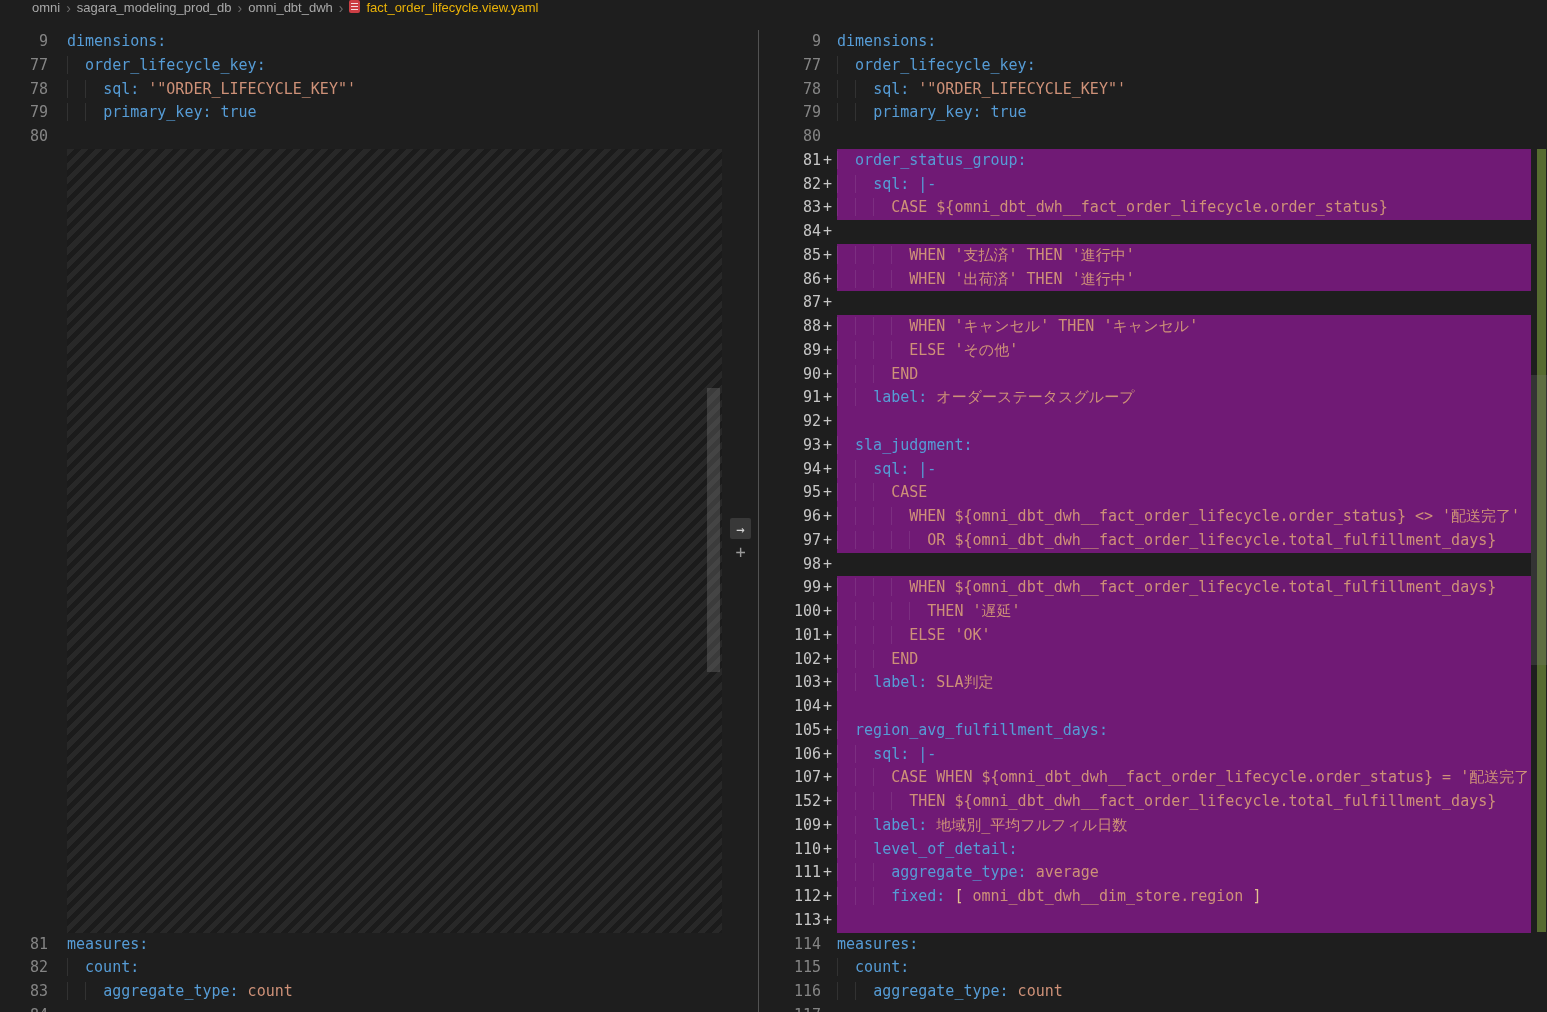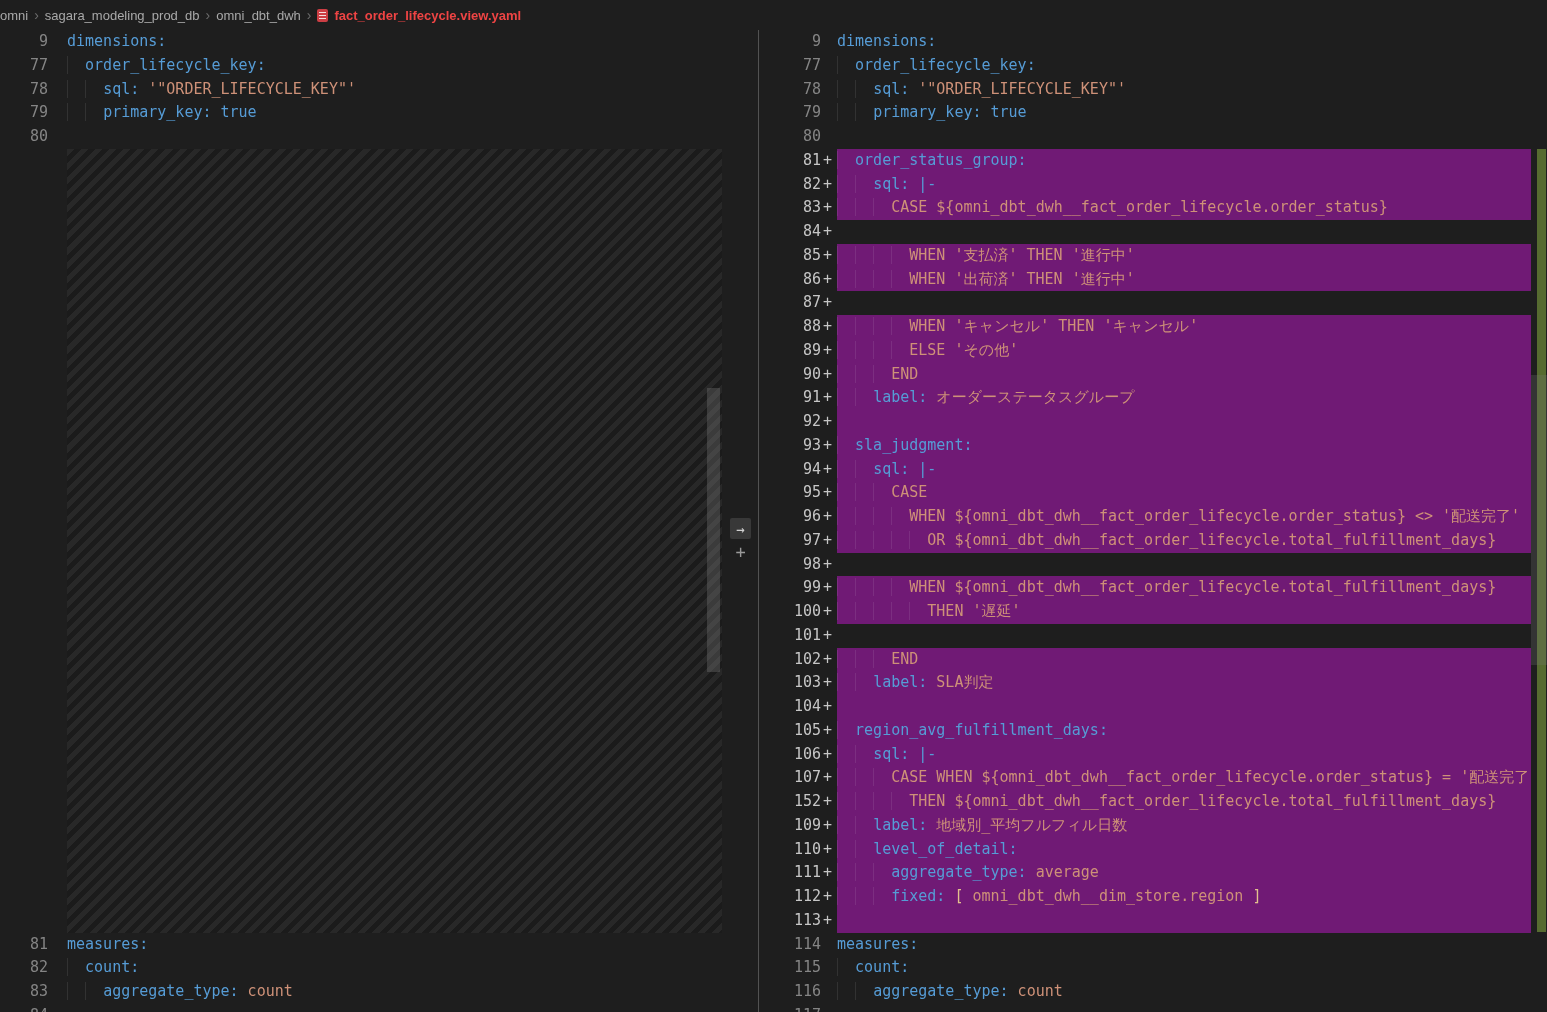--- a/index.html
+++ b/index.html
@@ -2,30 +2,30 @@
 <html><head>
 <meta charset="utf-8">
 <style>
   * { margin:0; padding:0; box-sizing:border-box; }
   html,body { width:1547px; height:1012px; overflow:hidden; }
   body { background:#1e1e1e; position:relative; font-family:"DejaVu Sans Mono", monospace; }
 
   
   .breadcrumbs {
     position:absolute; top:0; left:0; width:100%; height:30px;
-    display:flex; align-items:center; padding-left:0; gap:6px;
+    display:flex; align-items:flex-start; padding-left:32px; gap:6px;
     font-family:"Liberation Sans", sans-serif; font-size:13px;
     color:#a9a9a9; background:#1e1e1e; z-index:5;
   }
   .crumb { cursor:pointer; }
   .sep { color:#6c6c6c; font-size:14px; line-height:1; }
   .file-icon { position:relative; width:11px; height:13px; background:#cc3e44; border-radius:2px; display:inline-block; flex:none; }
   .file-icon::after { content:''; position:absolute; left:2px; right:2px; top:3px; height:8px;
     background:repeating-linear-gradient(#f4dedf 0 1px, transparent 1px 3px); }
-  .file-name { color:#ef4444;font-weight:bold; }
+  .file-name { color:#eab308; }
 
   
   .editor { position:absolute; top:30px; bottom:0; overflow:hidden; background:#1e1e1e; }
   #left-ed  { left:0; width:722px; }
   #right-ed { left:758px; width:773px; border-left:1px solid #525252; }
 
   .line { display:flex; height:23.75px; line-height:23.75px; font-size:15px; white-space:pre; }
   .ln   { flex:none; text-align:right; color:#858585; }
   .plus { flex:none; color:#c6c6c6; }
   #left-ed  .ln { width:48px; }
@@ -123,21 +123,21 @@
       <div class="line added"><span class="ln">91</span><span class="plus">+</span><span class="code"><span class="guide">  </span><span class="guide">  </span><span class="tk-k">label:</span><span class="tk-s"> オーダーステータスグループ</span></span></div>
       <div class="line added"><span class="ln">92</span><span class="plus">+</span><span class="code"></span></div>
       <div class="line added"><span class="ln">93</span><span class="plus">+</span><span class="code"><span class="guide">  </span><span class="tk-k">sla_judgment:</span></span></div>
       <div class="line added"><span class="ln">94</span><span class="plus">+</span><span class="code"><span class="guide">  </span><span class="guide">  </span><span class="tk-k">sql:</span><span class="tk-k"> |-</span></span></div>
       <div class="line added"><span class="ln">95</span><span class="plus">+</span><span class="code"><span class="guide">  </span><span class="guide">  </span><span class="guide">  </span><span class="tk-s">CASE</span></span></div>
       <div class="line added"><span class="ln">96</span><span class="plus">+</span><span class="code"><span class="guide">  </span><span class="guide">  </span><span class="guide">  </span><span class="guide">  </span><span class="tk-s">WHEN ${omni_dbt_dwh__fact_order_lifecycle.order_status} &lt;&gt; '配送完了'</span></span></div>
       <div class="line added"><span class="ln">97</span><span class="plus">+</span><span class="code"><span class="guide">  </span><span class="guide">  </span><span class="guide">  </span><span class="guide">  </span><span class="guide">  </span><span class="tk-s">OR ${omni_dbt_dwh__fact_order_lifecycle.total_fulfillment_days}</span></span></div>
       <div class="line added"><span class="ln">98</span><span class="plus">+</span></div>
       <div class="line added"><span class="ln">99</span><span class="plus">+</span><span class="code"><span class="guide">  </span><span class="guide">  </span><span class="guide">  </span><span class="guide">  </span><span class="tk-s">WHEN ${omni_dbt_dwh__fact_order_lifecycle.total_fulfillment_days}</span></span></div>
       <div class="line added"><span class="ln">100</span><span class="plus">+</span><span class="code"><span class="guide">  </span><span class="guide">  </span><span class="guide">  </span><span class="guide">  </span><span class="guide">  </span><span class="tk-s">THEN '遅延'</span></span></div>
-      <div class="line added"><span class="ln">101</span><span class="plus">+</span></div>
+      <div class="line added"><span class="ln">101</span><span class="plus">+</span><span class="code"><span class="guide">  </span><span class="guide">  </span><span class="guide">  </span><span class="guide">  </span><span class="tk-s">ELSE 'OK'</span></span></div>
       <div class="line added"><span class="ln">102</span><span class="plus">+</span><span class="code"><span class="guide">  </span><span class="guide">  </span><span class="guide">  </span><span class="tk-s">END</span></span></div>
       <div class="line added"><span class="ln">103</span><span class="plus">+</span><span class="code"><span class="guide">  </span><span class="guide">  </span><span class="tk-k">label:</span><span class="tk-s"> SLA判定</span></span></div>
       <div class="line added"><span class="ln">104</span><span class="plus">+</span><span class="code"></span></div>
       <div class="line added"><span class="ln">105</span><span class="plus">+</span><span class="code"><span class="guide">  </span><span class="tk-k">region_avg_fulfillment_days:</span></span></div>
       <div class="line added"><span class="ln">106</span><span class="plus">+</span><span class="code"><span class="guide">  </span><span class="guide">  </span><span class="tk-k">sql:</span><span class="tk-k"> |-</span></span></div>
       <div class="line added"><span class="ln">107</span><span class="plus">+</span><span class="code"><span class="guide">  </span><span class="guide">  </span><span class="guide">  </span><span class="tk-s">CASE WHEN ${omni_dbt_dwh__fact_order_lifecycle.order_status} = '配送完了'</span></span></div>
       <div class="line added"><span class="ln">152</span><span class="plus">+</span><span class="code"><span class="guide">  </span><span class="guide">  </span><span class="guide">  </span><span class="guide">  </span><span class="tk-s">THEN ${omni_dbt_dwh__fact_order_lifecycle.total_fulfillment_days}</span></span></div>
       <div class="line added"><span class="ln">109</span><span class="plus">+</span><span class="code"><span class="guide">  </span><span class="guide">  </span><span class="tk-k">label:</span><span class="tk-s"> 地域別_平均フルフィル日数</span></span></div>
       <div class="line added"><span class="ln">110</span><span class="plus">+</span><span class="code"><span class="guide">  </span><span class="guide">  </span><span class="tk-k">level_of_detail:</span></span></div>
       <div class="line added"><span class="ln">111</span><span class="plus">+</span><span class="code"><span class="guide">  </span><span class="guide">  </span><span class="guide">  </span><span class="tk-k">aggregate_type:</span><span class="tk-s"> average</span></span></div>

